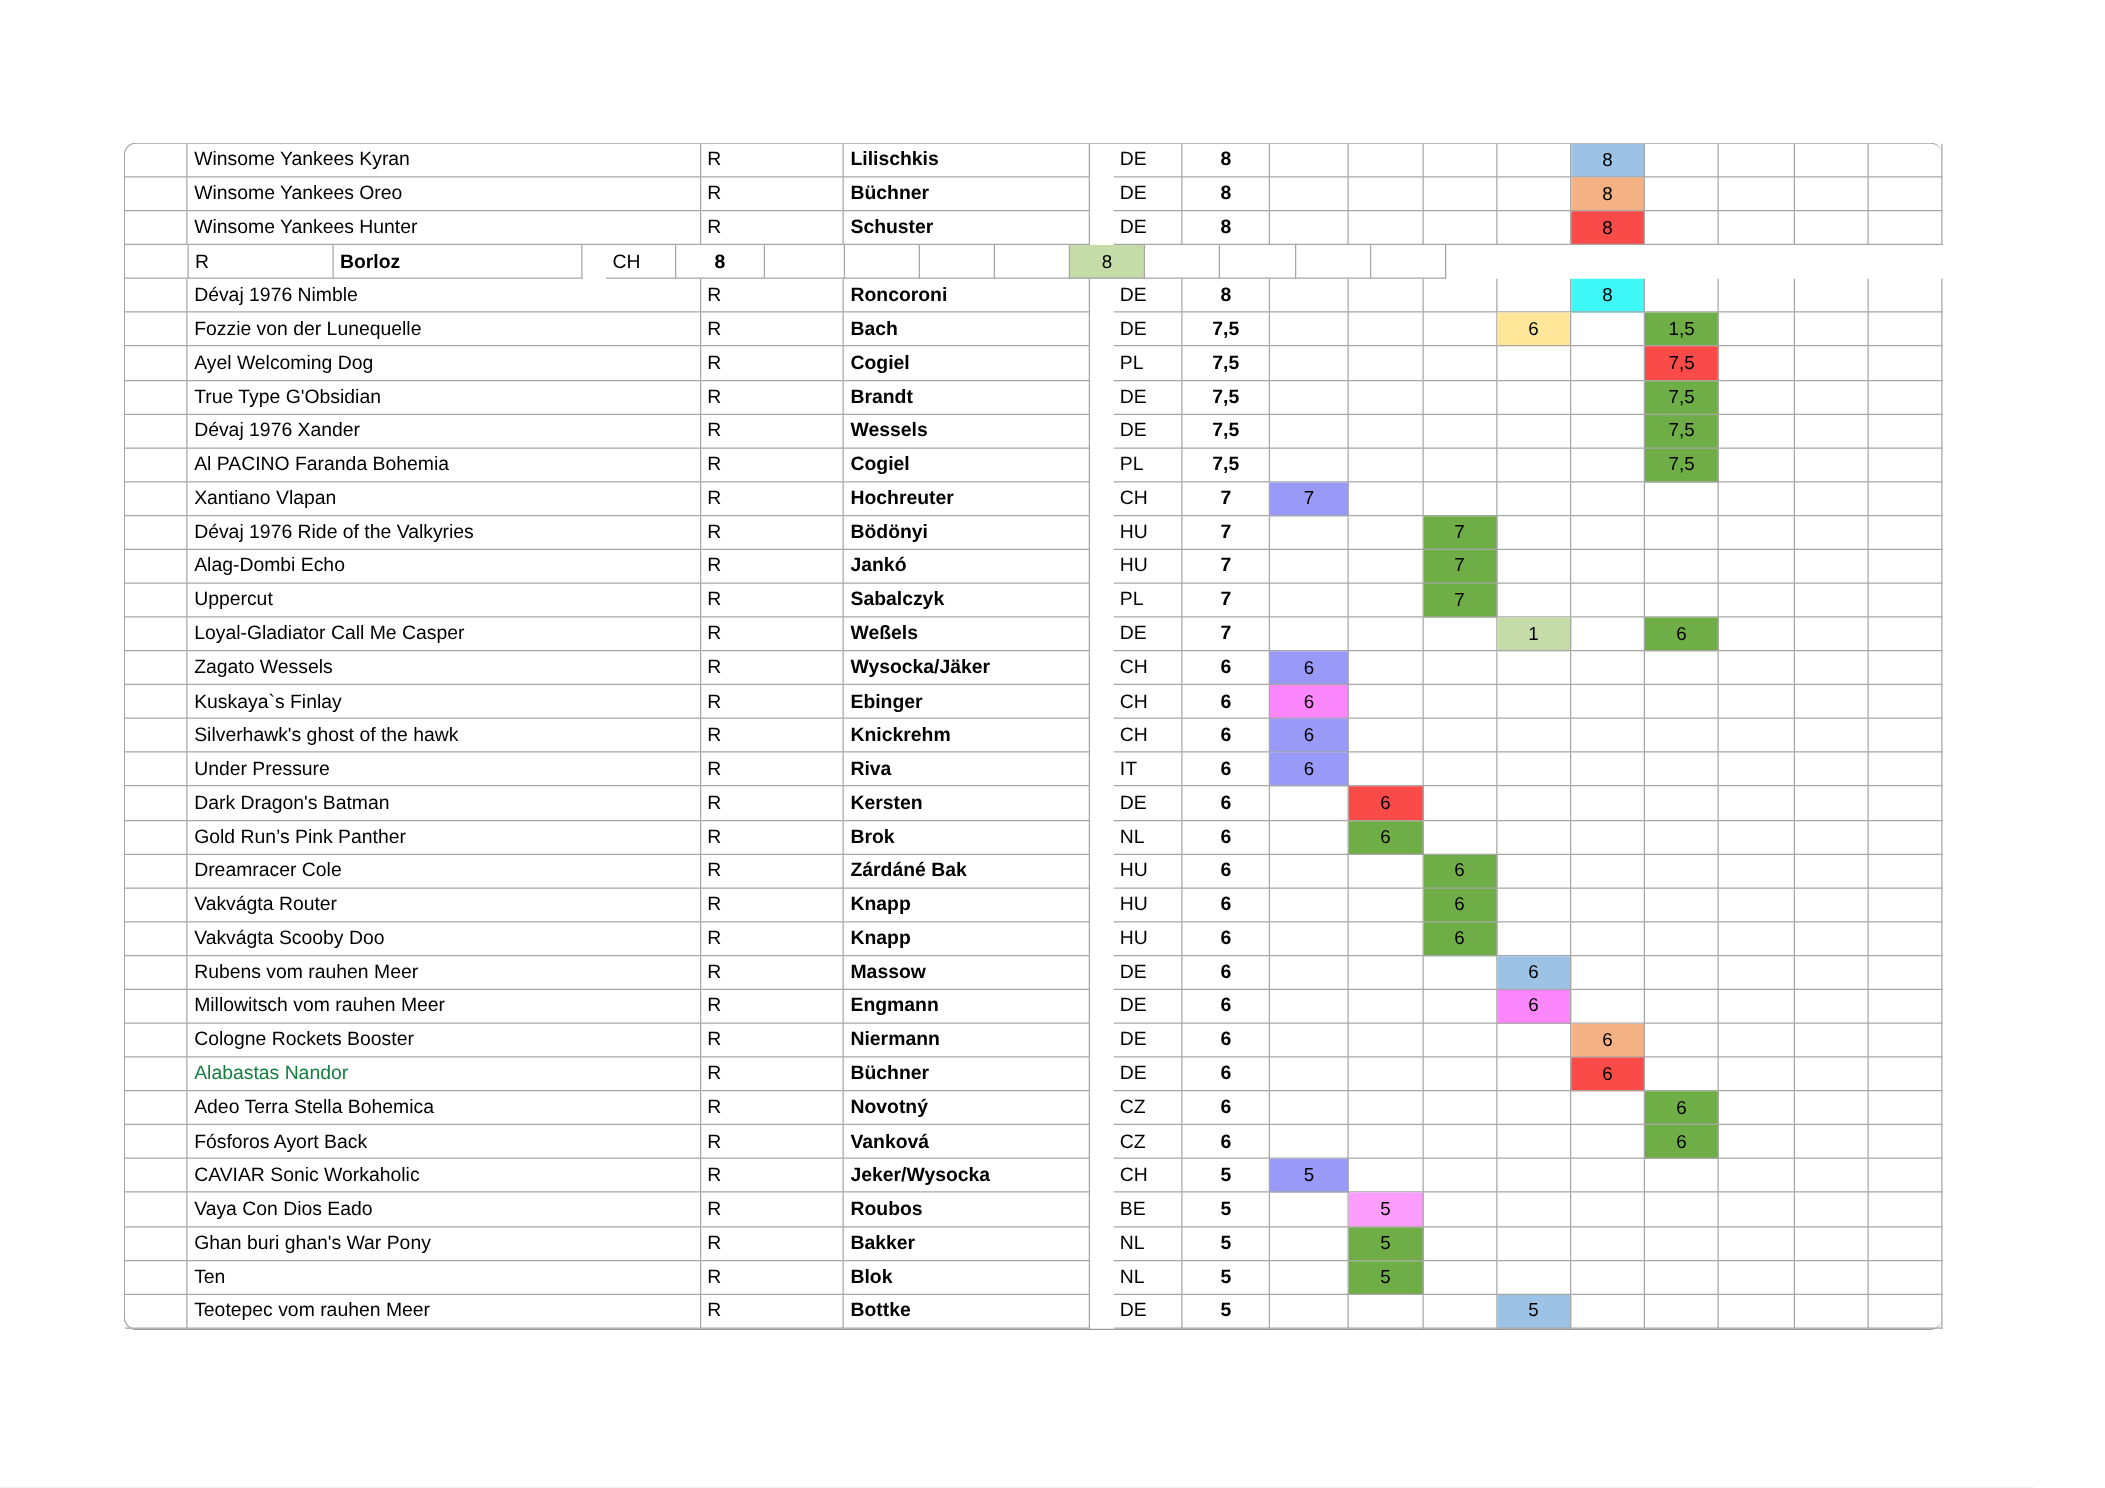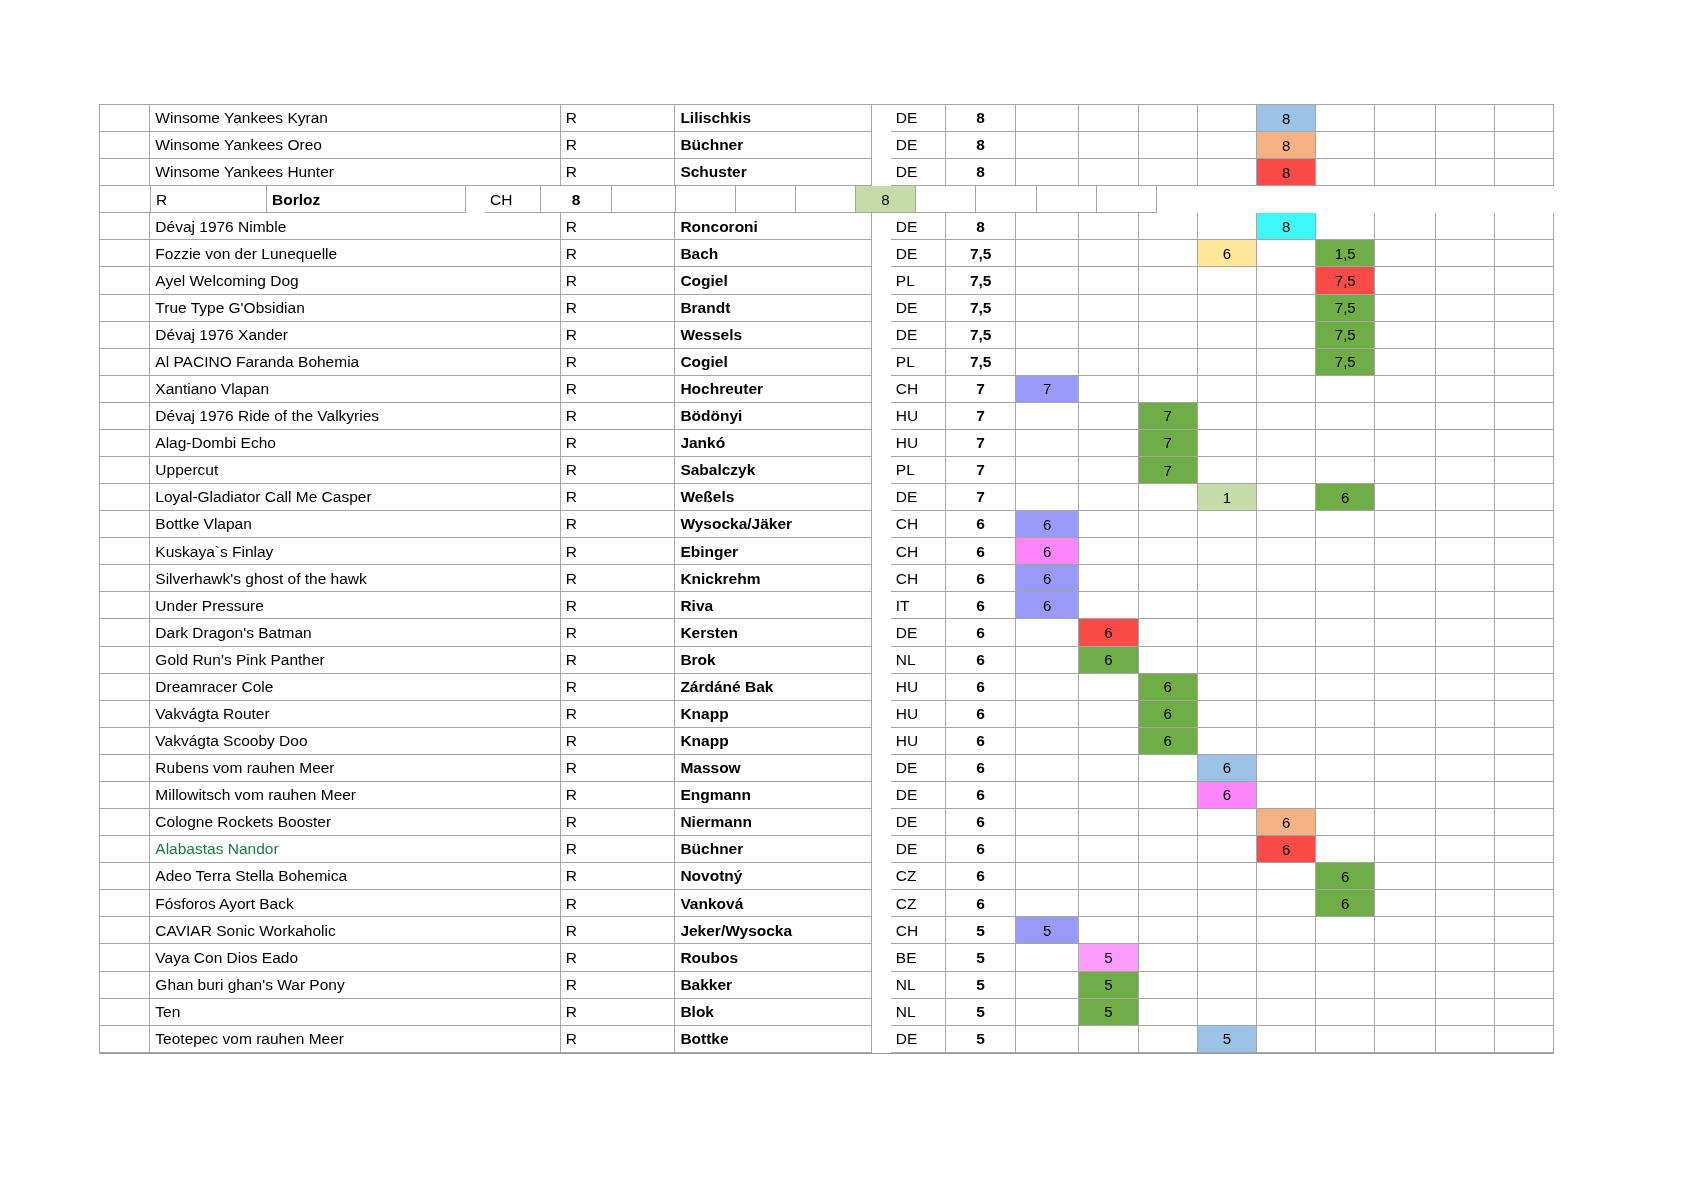--- a/index.html
+++ b/index.html
@@ -5,25 +5,26 @@
   html,body{margin:0;padding:0;background:#ffffff;}
   .canvas{
     position:relative;
     width:1684px;height:1190px;
     background:#ffffff;
     font-family:"Liberation Sans", sans-serif;
     color:#000000;
   }
   .sheet{
     position:absolute;
-    left:99px;top:104px;
+    left:99px;top:114px;
     border-top:1px solid #A6A6A6;
     border-left:1px solid #A6A6A6;
     border-bottom:1px solid #9a9a9a;
     width:1454px;
+    border-radius:10px;
   }
   .row{
     display:flex;
     height:27.0857px;
     box-sizing:border-box;
   }
   .cell{
     box-sizing:border-box;
     border-right:1px solid #A6A6A6;
     border-bottom:1px solid #A6A6A6;
@@ -300,21 +301,21 @@
         <div class="cell c-m ctr"></div>
         <div class="cell c-m ctr" style="background: rgb(197, 220, 168);">1</div>
         <div class="cell c-m ctr"></div>
         <div class="cell c-m ctr" style="background: rgb(111, 173, 71);">6</div>
         <div class="cell c-m ctr c-m7"></div>
         <div class="cell c-m ctr"></div>
         <div class="cell c-m ctr"></div>
       </div>
       <div class="row">
         <div class="cell c-empty"></div>
-        <div class="cell c-name txt">Bottke Vlapan</div>
+        <div class="cell c-name txt">Zagato Wessels</div>
         <div class="cell c-r txt">R</div>
         <div class="cell c-handler txt">Wysocka/Jäker</div>
         <div class="cell c-country txt">CH</div>
         <div class="cell c-score ctr">6</div>
         <div class="cell c-m ctr c-m1" style="background: rgb(153, 153, 248);">6</div>
         <div class="cell c-m ctr"></div>
         <div class="cell c-m ctr"></div>
         <div class="cell c-m ctr"></div>
         <div class="cell c-m ctr"></div>
         <div class="cell c-m ctr"></div>

